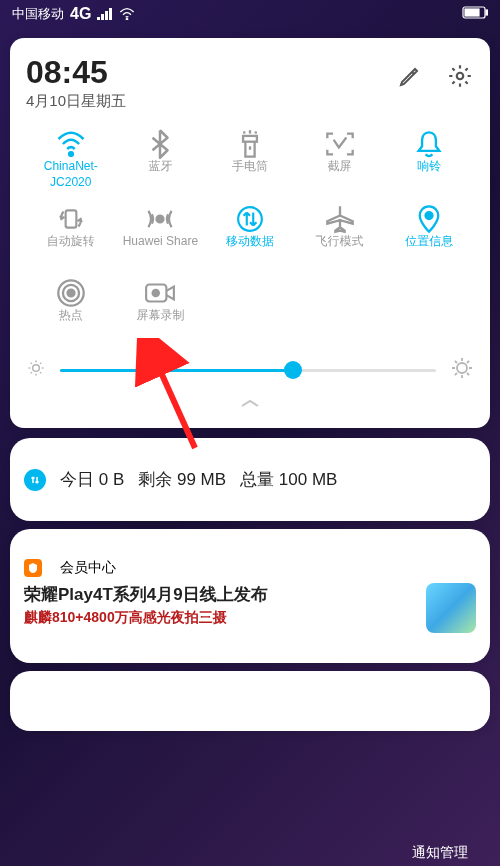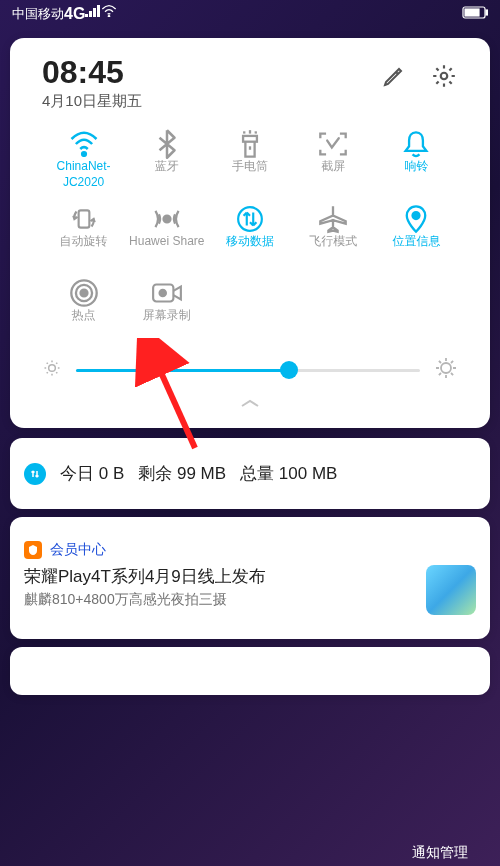--- a/index.html
+++ b/index.html
@@ -13,27 +13,27 @@
 }
 .status-bar {
   height: 28px;
   display: flex;
   align-items: center;
   justify-content: space-between;
   padding: 0 12px;
   color: #fff;
   font-size: 13px;
 }
-.status-left { display: flex; align-items: flex-start; }
+.status-left { display: flex; align-items: flex-end; gap: 6px; }
 .status-right { display: flex; align-items: center; gap: 4px; }
 .panel {
   background: #fff;
   margin: 10px;
   border-radius: 14px;
-  padding: 18px 32px 14px;
+  padding: 18px 16px 14px;
   box-shadow: 0 2px 10px rgba(0,0,0,.15);
 }
 .panel-header {
   display: flex;
   align-items: flex-start;
   justify-content: space-between;
   margin-bottom: 18px;
 }
 .time-block .time { font-size: 32px; font-weight: 600; color: #222; line-height: 1; }
 .time-block .date { font-size: 15px; color: #555; margin-top: 4px; }
@@ -87,48 +87,48 @@
   position: absolute;
   left: 135px;
   top: 338px;
   pointer-events: none;
   z-index: 10;
 }
 .chevron-up { text-align: center; margin-top: 12px; color: #c5c5c5; }
 .data-card, .notif-card {
   background: #fff;
   margin: 8px 10px;
-  border-radius: 12px;
-  padding: 24px 14px;
+  border-radius: 20px;
+  padding: 30px 14px;
   box-shadow: 0 2px 8px rgba(0,0,0,.12);
 }
 .data-card {
   display: flex;
   align-items: center;
   gap: 14px;
   font-size: 17px;
   color: #222;
 }
 .data-badge {
   width: 22px;
   height: 22px;
   border-radius: 50%;
   background: #00b7ee;
   color: #fff;
   display: flex;
   align-items: center;
   justify-content: center;
   font-size: 12px;
 }
-.notif-header { display: flex; align-items: center; gap: 8px; font-size: 14px; color: #1d4ed8; margin-bottom: 6px; }
+.notif-header { display: flex; align-items: center; gap: 18px; font-size: 14px; color: #000000; margin-bottom: 6px; }
 .notif-app-icon { width: 18px; height: 18px; border-radius: 4px; display: flex; align-items: center; justify-content: center; }
-.notif-body { display: flex; justify-content: space-between; align-items: flex-start; gap: 4px; }
+.notif-body { display: flex; justify-content: space-between; align-items: flex-start; gap: 4px; font-weight: bold; }
 .notif-text { flex: 1; min-width: 0; }
 .notif-title { font-size: 17px; color: #222; margin-bottom: 3px; white-space: nowrap; overflow: hidden; text-overflow: ellipsis; }
-.notif-sub { font-size: 14px; color: #737373; white-space: nowrap; overflow: hidden; text-overflow: ellipsis; }
+.notif-sub { font-size: 14px; color: #b91c1c; white-space: nowrap; overflow: hidden; text-overflow: ellipsis; }
 .notif-thumb { width: 50px; height: 50px; border-radius: 8px; flex-shrink: 0; }
 .thumb1 { background: linear-gradient(135deg, #6bd6ff 0%, #3da8e6 50%, #a8e6a8 100%); }
 .thumb2 { background: #3e95ff; display: flex; align-items: center; justify-content: center; }
 .manage-link {
   position: absolute;
   right: 32px;
   bottom: 4px;
   color: #fff;
   font-size: 14px;
 }

